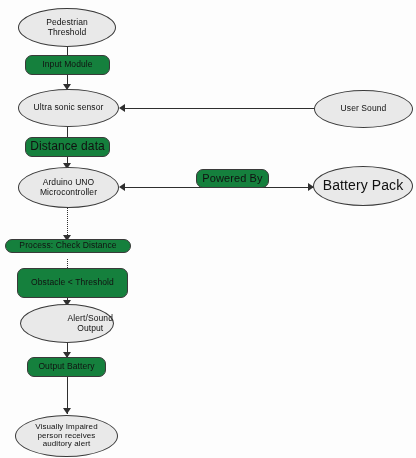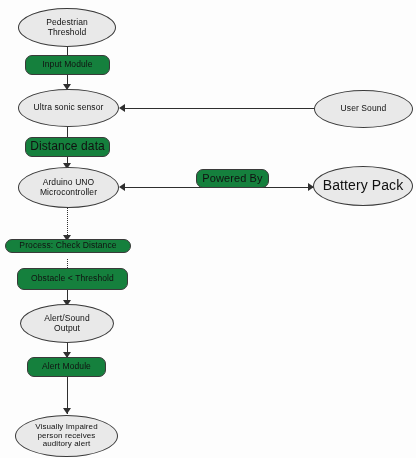--- a/index.html
+++ b/index.html
@@ -134,31 +134,31 @@
 
   <div class="node ellipse" style="left:18px; top:167px; width:101px; height:41px; font-size:8.5px;">
     <span class="lbl">Arduino UNO
 Microcontroller</span>
   </div>
 
   <div class="node rect" style="left:5px; top:239px; width:126px; height:14px; font-size:8.5px;">
     <span class="lbl">Process: Check Distance</span>
   </div>
 
-  <div class="node rect" style="left:17px; top:268px; width:111px; height:22px; font-size:8.5px;">
+  <div class="node rect" style="left:17px; top:268px; width:111px; height:30px; font-size:8.5px;">
     <span class="lbl">Obstacle &lt;  Threshold</span>
   </div>
 
-  <div class="node ellipse" style="left:20px; top:304px; width:94px; height:39px; font-size:8.5px;">
+  <div class="node ellipse" style="left:20px; top:304px; width:94px; height:39px; font-size:8.5px;justify-content:flex-end;">
     <span class="lbl">Alert/Sound
 Output</span>
   </div>
 
   <div class="node rect" style="left:27px; top:357px; width:79px; height:20px; font-size:8.5px;">
-    <span class="lbl">Alert Module</span>
+    <span class="lbl">Output Battery</span>
   </div>
 
   <div class="node ellipse" style="left:15px; top:415px; width:103px; height:42px; font-size:8px;text-align:center;">
     <span class="lbl">Visually Impaired
 person receives
 auditory alert</span>
   </div>
 
 
   <div class="node ellipse" style="left:314px; top:90px; width:99px; height:38px; font-size:8.5px;">

